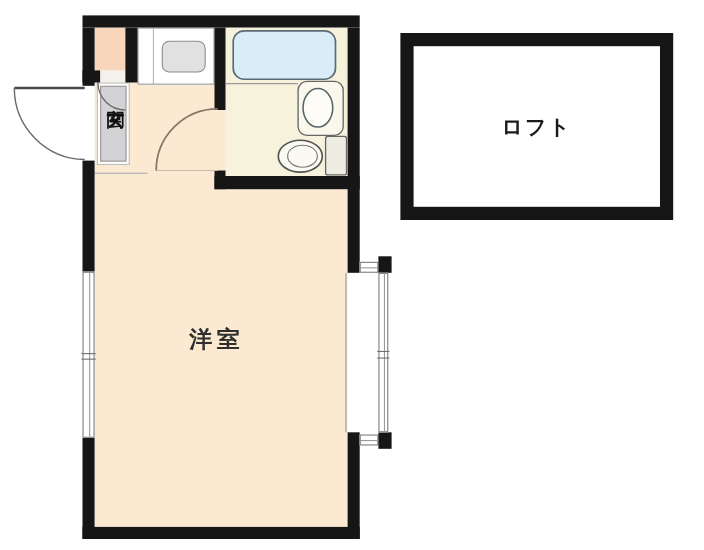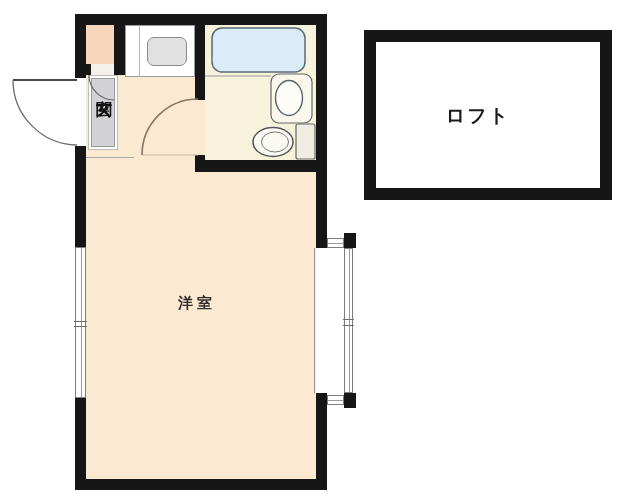--- a/index.html
+++ b/index.html
@@ -17,21 +17,21 @@
   .mat-outer{background:#ffffff;border:1px solid #bdbdbd;}
   .mat-inner{background:#d3d3d5;border:1px solid #9a9a9a;}
   .step-line{background:#ababab;}
   .win{background:#ffffff;border:1px solid #7d7d7d;}
   .win .mull-v{position:absolute;top:0;bottom:0;left:50%;width:1px;background:#9a9a9a;}
   .win .mull-h{position:absolute;left:0;right:0;top:50%;height:1px;background:#9a9a9a;}
   .win .tick{position:absolute;background:#6e6e6e;}
   .bay-line{background:#9a9a9a;}
   .loft{background:#ffffff;border:12px solid #161616;}
   .lbl{color:#222;font-weight:700;}
-  .lbl-main{font-size:15px;letter-spacing:4px;color:#2f2f2f;text-align:center;}
+  .lbl-main{font-size:21px;letter-spacing:4px;color:#2f2f2f;text-align:center;}
   .lbl-loft{font-size:19px;letter-spacing:2px;color:#1a1a1a;text-align:center;}
   .lbl-genkan{font-size:16px;color:#111;writing-mode:vertical-rl;text-orientation:upright;
               letter-spacing:3px;line-height:20px;}
   svg{position:absolute;left:0;top:0;}
 </style>
 </head>
 <body>
 
 <div class="plan">
 
@@ -101,15 +101,15 @@
     <path d="M 13 80 A 65 65 0 0 0 77 145" fill="none" stroke="#6a6a6a" stroke-width="1.3"></path>
 
     <line x1="142" y1="155" x2="198" y2="155" stroke="#cbbba8" stroke-width="1"></line>
     <path d="M 142 155 A 56 56 0 0 1 198 99" fill="none" stroke="#8a7566" stroke-width="1.6"></path>
 
     <path d="M 89 75 A 25 25 0 0 0 114 100" fill="none" stroke="#6a6a6a" stroke-width="1.2"></path>
   </svg>
 
   <div class="abs lbl lbl-genkan" style="left:94px;top:86px;">玄関</div>
   <div class="abs lbl lbl-main" style="left:157px;top:294px;width:80px;">洋室</div>
-  <div class="abs lbl lbl-loft" style="left:418px;top:103px;width:120px;">ロフト</div>
+  <div class="abs lbl lbl-loft" style="left:428px;top:103px;width:120px;">ロフト</div>
 
 </div>
 
 </body></html>

